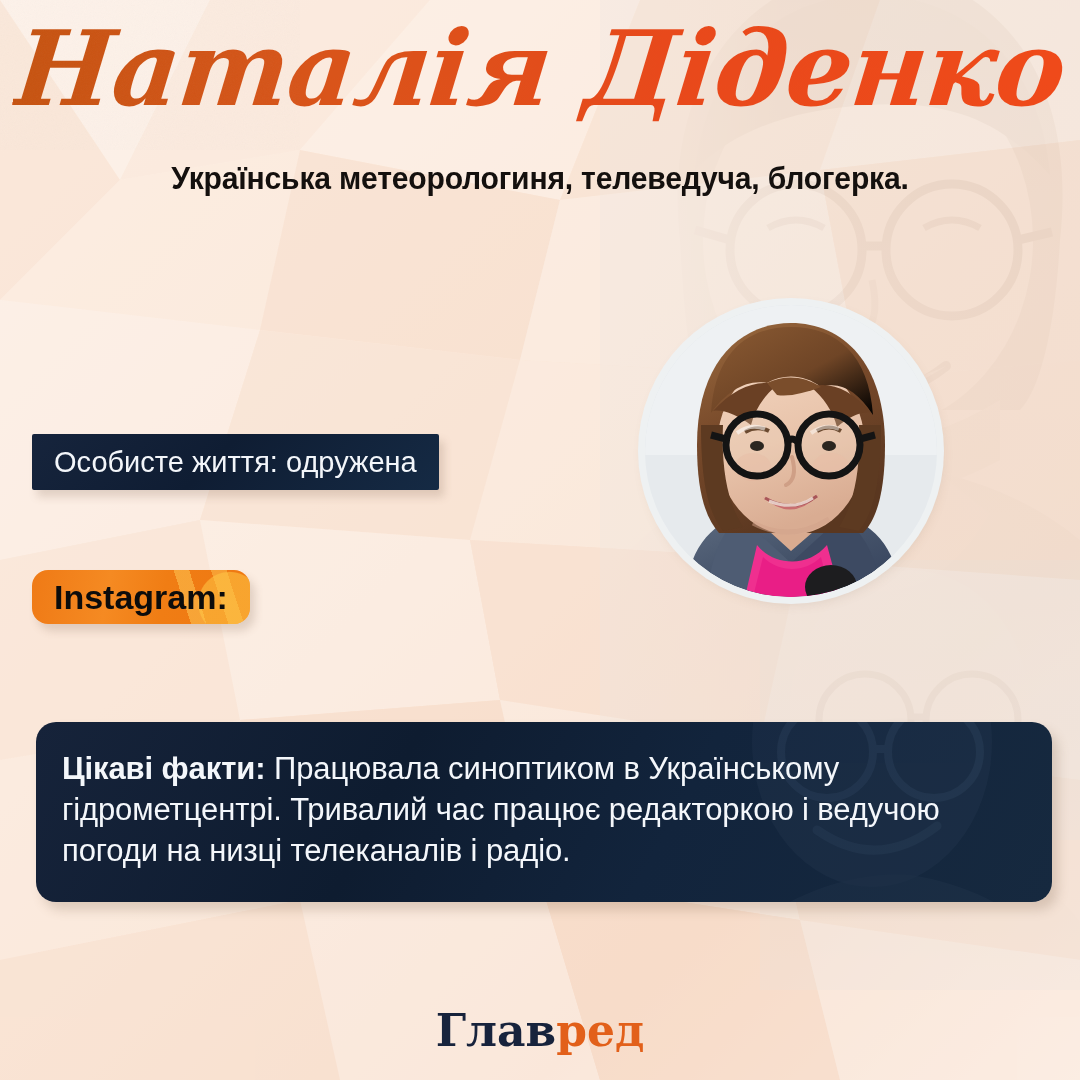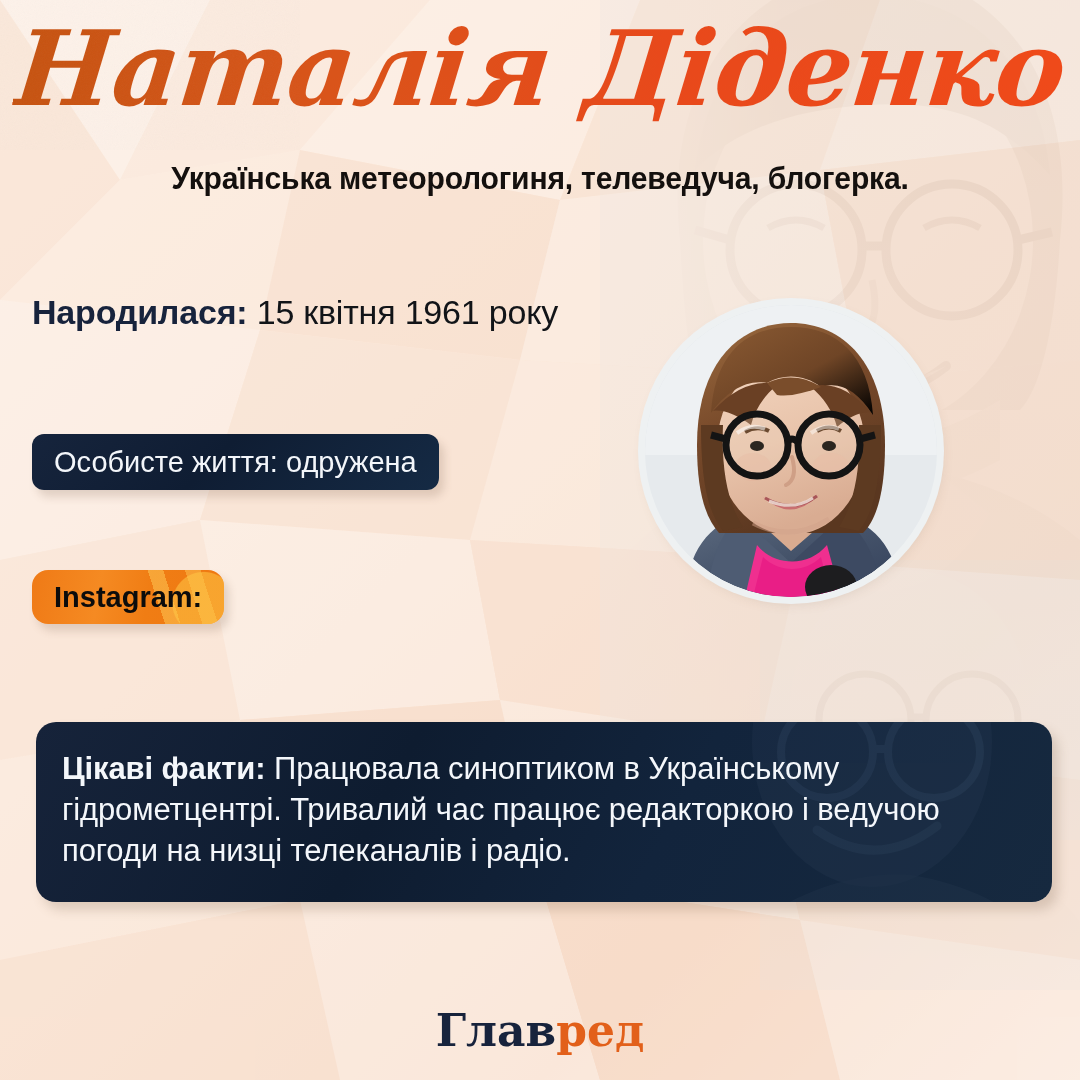--- a/index.html
+++ b/index.html
@@ -80,41 +80,41 @@
     white-space:nowrap;
   }
   .born b{color:#17233c;font-weight:700;}
   .born span.val{font-weight:400;color:#111418;}
 
   
   .badge{
     position:absolute;
     display:flex;align-items:center;
     box-sizing:border-box;
-    border-radius:12px;
+    border-radius:2px;
     box-shadow:5px 7px 9px rgba(120,90,70,.20);
   }
   .badge-dark{
     left:32px;top:434px;
     height:56px;
     padding:0 22px;
     background:linear-gradient(135deg,#16243c 0%,#0f1d33 45%,#152a44 100%);
     color:#f3f6fa;
     font-size:29px;
     font-weight:400;
     letter-spacing:0;
   }
   .badge-ig{
     left:32px;top:570px;
     height:54px;
     padding:0 22px;
     border-radius:16px;
     background:linear-gradient(100deg,#ef7a16 0%,#f58a22 35%,#f07d14 60%,#ef7812 100%);
     color:#0c0c0c;
-    font-size:29px;
+    font-size:34px;
     overflow:hidden;
   }
   .badge-ig .ig-stripe{
     position:absolute;right:-6px;top:-24px;
     width:120px;height:110px;
     background:
       radial-gradient(circle at 78% 52%, rgba(255,200,70,.55) 0 28%, transparent 29%),
       linear-gradient(72deg,transparent 0 42%, rgba(255,205,90,.5) 42% 52%, transparent 52% 66%, rgba(255,205,90,.45) 66% 76%, transparent 76%);
     pointer-events:none;
   }
@@ -291,24 +291,20 @@
     <path d="M10 360 C70 305 150 285 200 295 C260 307 310 335 330 380 L330 430 L10 430 Z" fill="#e8cdb6"></path>
     <rect x="0" y="0" width="330" height="430" fill="url(#wm2g)"></rect>
   </svg>
 
   <div class="title-wrap">
     <span class="title">Наталія Діденко</span>
   </div>
 
   <div class="subtitle">Українська метеорологиня, телеведуча, блогерка.</div>
 
-  <div class="born">
-    <b>Народилася:</b>
-    <span class="val">15 квітня 1961 року</span>
-  </div>
 
   <div class="portrait">
     <svg width="292" height="292" viewBox="0 0 292 292">
       <defs>
         <clipPath id="pclip">
             <circle cx="146" cy="146" r="146"></circle>
           </clipPath>
         <linearGradient id="hairg" x1="0" y1="0" x2="1" y2="1">
           <stop offset="0%" stop-color="#8a5a33"></stop>
           <stop offset="55%" stop-color="#6f4526"></stop>

